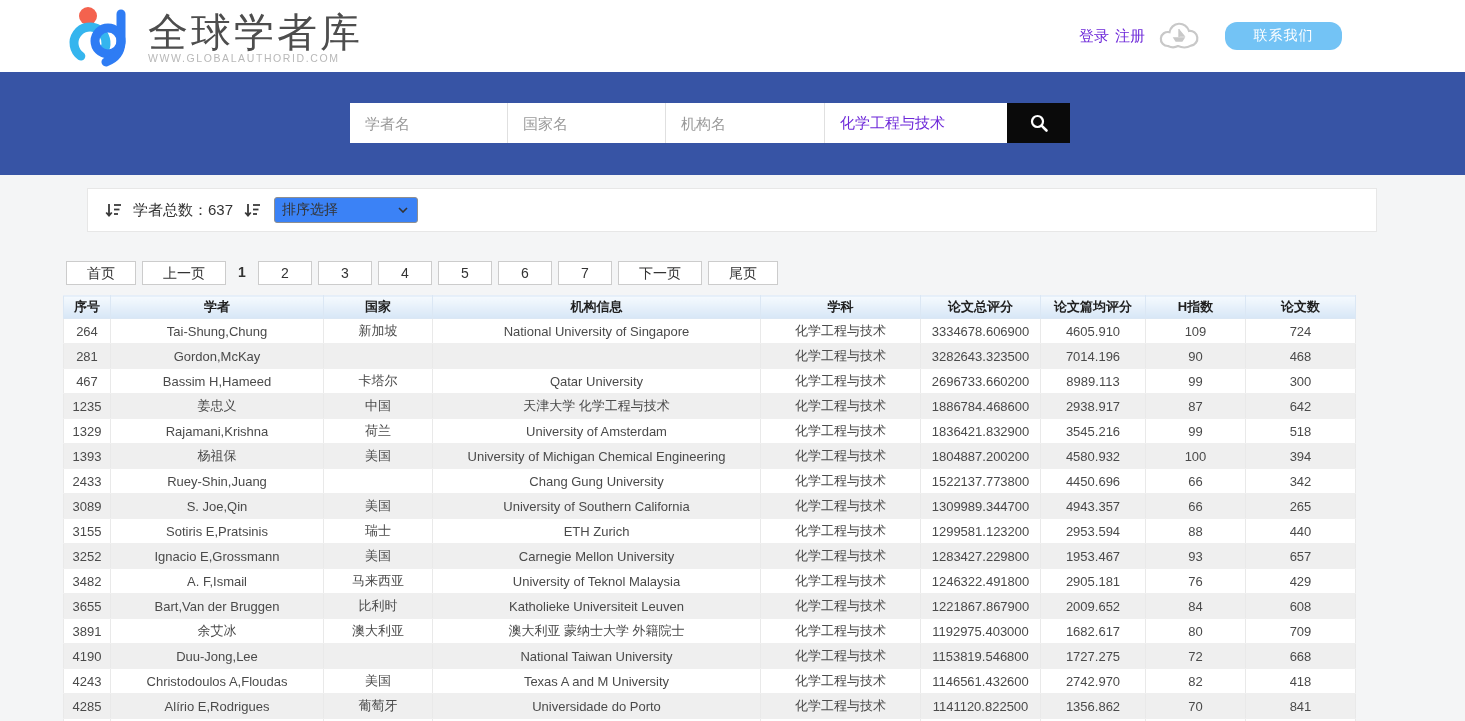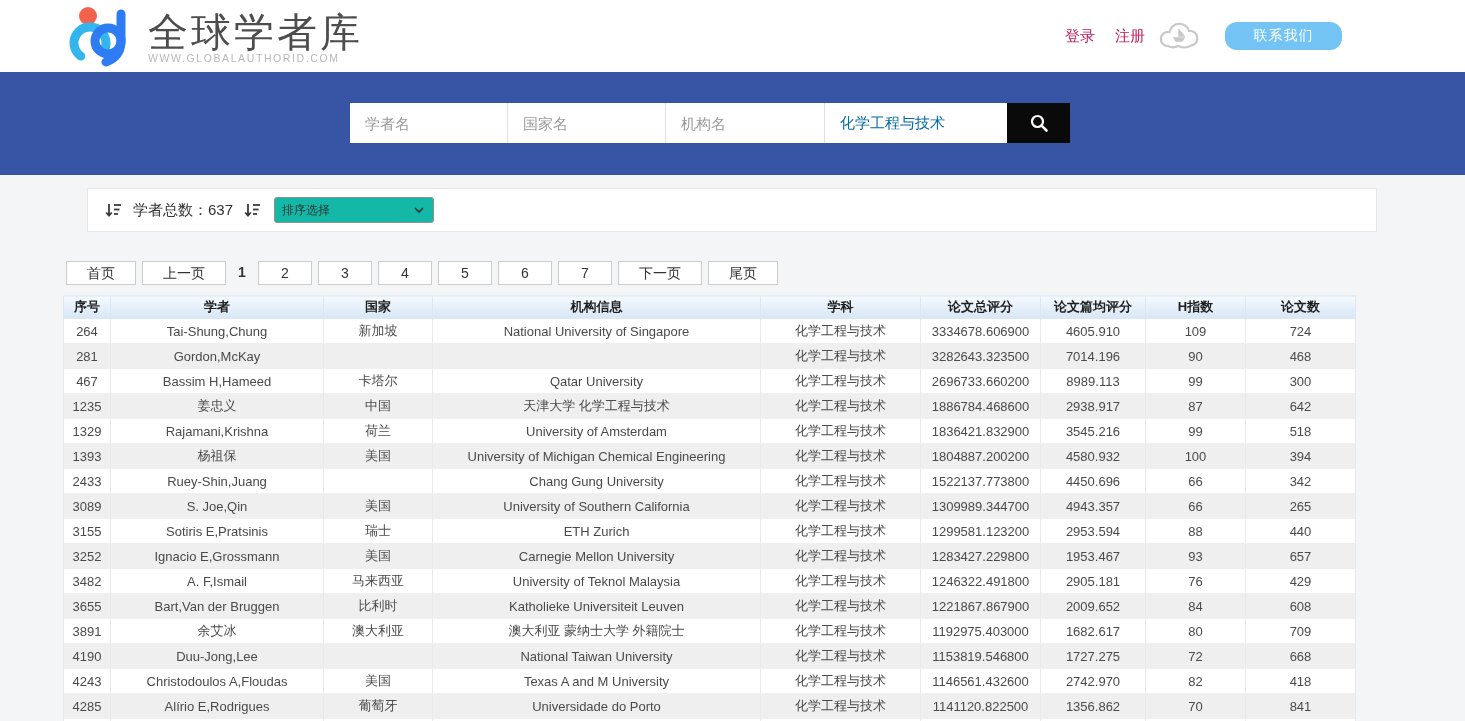--- a/index.html
+++ b/index.html
@@ -7,44 +7,44 @@
   .canvas{position:relative;width:1465px;height:721px;overflow:hidden;background:#f4f5f6;}
 
   
   .top-header{position:relative;height:72px;background:#fff;}
   .logo-wrap{position:absolute;left:68px;top:5px;display:flex;align-items:center;cursor:pointer;}
   .logo-icon{width:66px;height:62px;}
   .logo-text{margin-left:14px;}
   .logo-title{font-size:40px;color:#4d4d4d;letter-spacing:3px;line-height:34px;margin-top:6px;}
   .logo-url{font-size:10.5px;color:#b8b8b8;letter-spacing:1.6px;margin-top:3px;}
   .header-right{position:absolute;right:0;top:0;height:72px;display:flex;align-items:center;}
-  .auth-links{font-size:15px;color:#be185d;display:flex;gap:20px;margin-right:12px;}
+  .auth-links{font-size:15px;color:#6d28d9;display:flex;gap:6px;margin-right:12px;}
   .auth-links span{cursor:pointer;}
   .cloud-icon{width:46px;height:32px;margin-right:22px;}
   .contact-btn{width:117px;height:28px;background:#73c3f5;color:#fff;font-size:14px;border:none;
     border-radius:12px;letter-spacing:1px;cursor:pointer;margin-right:123px;}
 
   
   .band{position:relative;height:103px;background:#3754a5;}
   .search-bar{position:absolute;left:350px;top:31px;width:720px;height:40px;display:flex;background:#fff;}
   .search-field{height:40px;border:none;outline:none;font-size:15px;padding:0 0 0 15px;box-sizing:border-box;
-    border-right:1px solid #e0e0e0;color:#0369a1;background:#fff;font-family:inherit;}
+    border-right:1px solid #e0e0e0;color:#6d28d9;background:#fff;font-family:inherit;}
   .search-field::placeholder{color:#9a9a9a;}
   .sf-0{width:158px;}.sf-1{width:158px;}.sf-2{width:159px;}.sf-3{width:182px;border-right:none;}
   .search-btn{width:63px;height:40px;background:#0a0a0a;border:none;cursor:pointer;display:flex;
     align-items:center;justify-content:center;}
 
   
   .toolbar{width:1290px;height:44px;margin:13px 0 0 87px;background:#fff;border:1px solid #e7e7e7;
     box-sizing:border-box;display:flex;align-items:center;padding-left:17px;}
   .sort-icon{width:17px;height:17px;cursor:pointer;}
   .total-label{font-size:15px;color:#333;margin:0 11px;}
-  .sort-select{width:160px;height:26px;border:1px solid #8f8f8f;border-radius:3px;background:#14b8a6;
+  .sort-select{width:144px;height:26px;border:1px solid #8f8f8f;border-radius:3px;background:#3b82f6;
     margin-left:13px;display:flex;align-items:center;justify-content:space-between;
-    padding:0 9px 0 7px;font-size:12px;color:#333;cursor:pointer;box-sizing:border-box;}
+    padding:0 9px 0 7px;font-size:14px;color:#333;cursor:pointer;box-sizing:border-box;}
 
   
   .pagination{margin:29px 0 0 66px;display:flex;align-items:center;gap:6px;font-size:14px;color:#333;}
   .page-btn{display:inline-flex;align-items:center;justify-content:center;min-width:12px;height:20px;
     padding:1px 20px;border:1px solid #ccc;background:#fff;cursor:pointer;line-height:1;}
   .page-btn.current{border:none;background:transparent;font-weight:bold;padding:1px 4px;}
 
   
   table.data{margin:10px 0 0 63px;width:1292px;border-collapse:collapse;table-layout:fixed;font-size:13px;}
   table.data th{height:22px;background:linear-gradient(#f5fafe,#d7e6f6);color:#1f1f1f;font-weight:bold;

